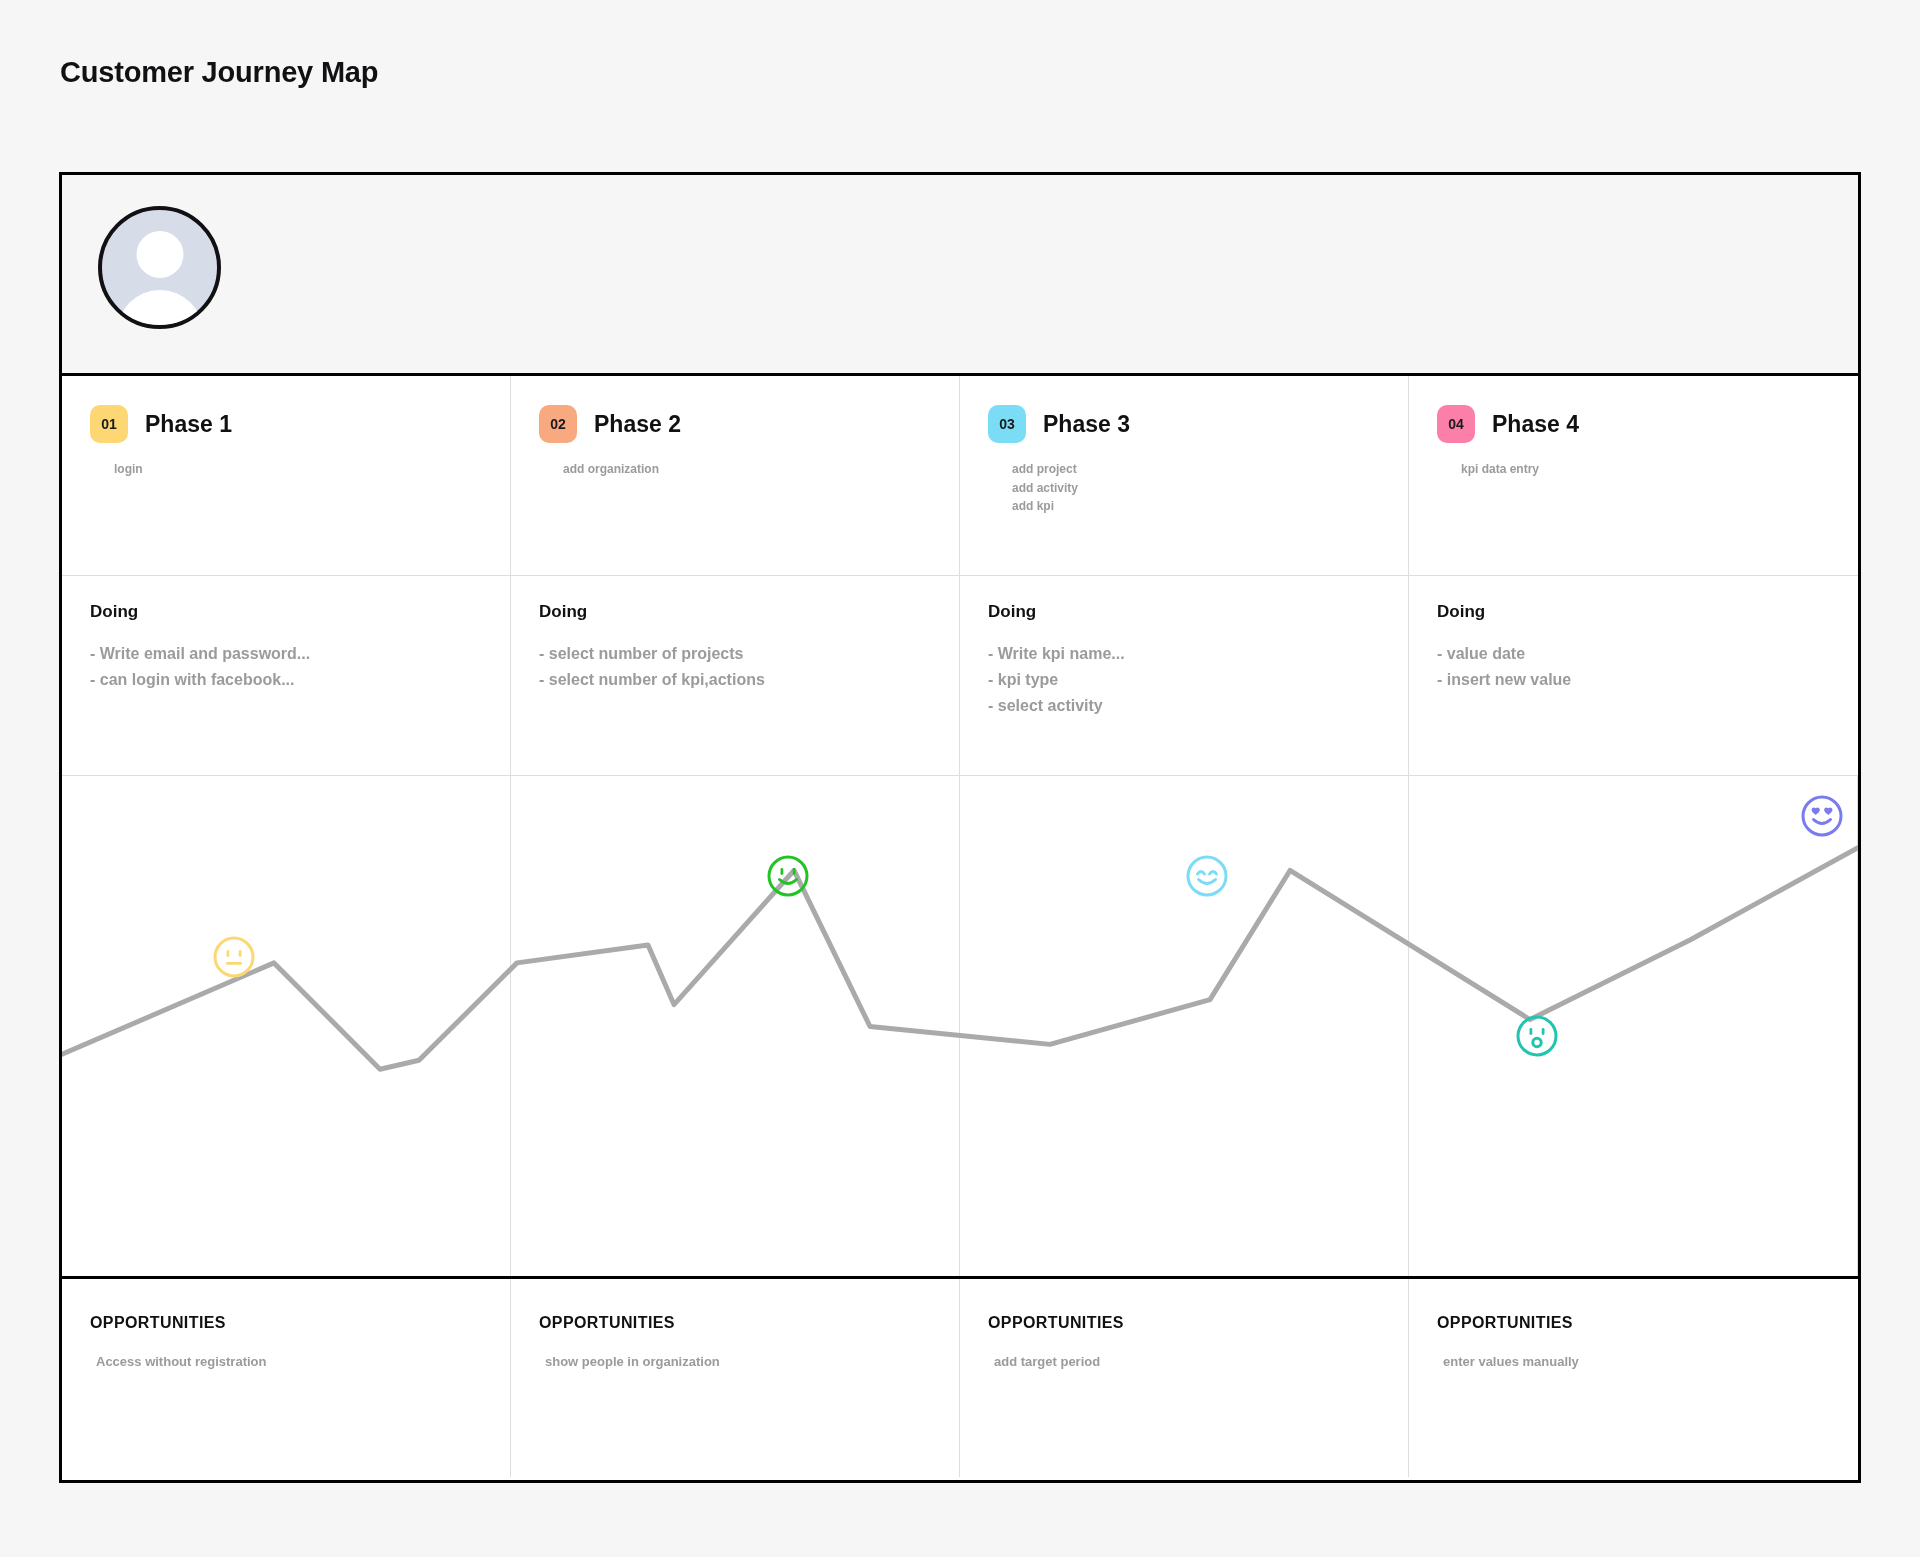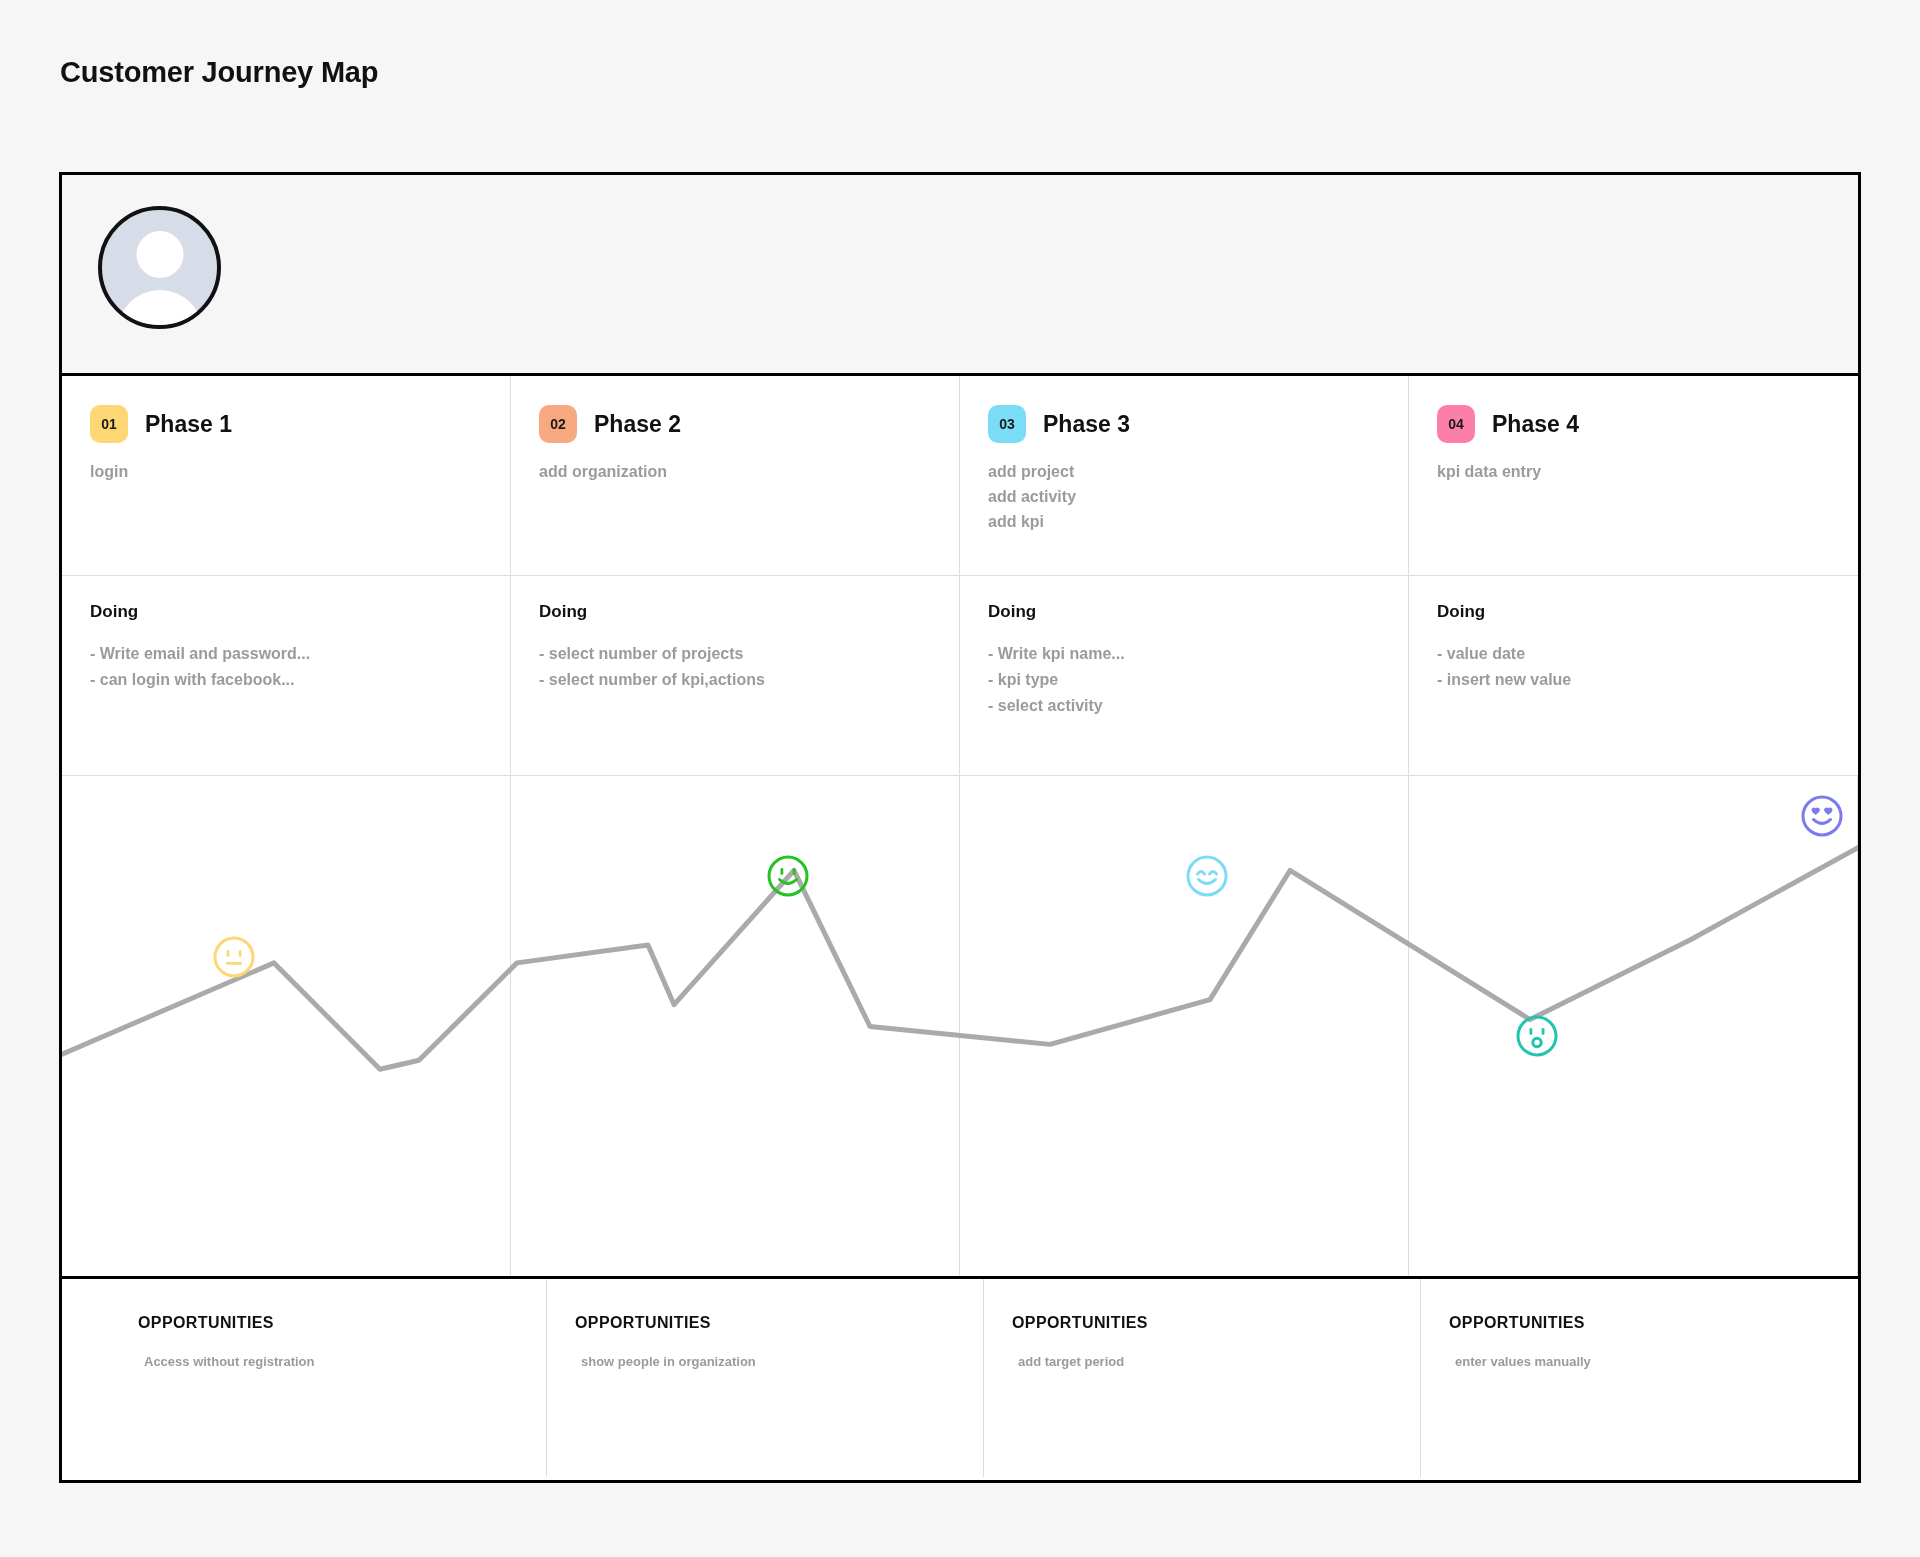--- a/index.html
+++ b/index.html
@@ -103,24 +103,25 @@
     flex: none;
   }
   .phase-name {
     font-size: 23px;
     font-weight: bold;
     color: #111114;
     text-align: right;
   }
   .phase-tasks {
     margin-top: 17px;
-    font-size: 16px;
+    font-size: 12px;
     font-weight: bold;
     color: #9b9b9b;
     line-height: 1.56;
+    margin-left: 24px;
   }
 
   
   #doing-row { height: 200px; border-bottom: 1px solid #dedede; }
   .doing-cell { padding: 26px 28px 0 28px; }
   .doing-title {
     font-size: 17px;
     font-weight: bold;
     color: #111114;
   }
@@ -153,21 +154,21 @@
     height: 100%;
   }
   .emo {
     position: absolute;
     width: 44px;
     height: 44px;
   }
   .emo svg { display: block; width: 44px; height: 44px; }
 
   
-  #opps-row { height: 198px; padding-left: 48px; }
+  #opps-row { height: 198px; }
   .opp-cell { padding: 35px 28px 0 28px; }
   .opp-title {
     font-size: 16px;
     font-weight: bold;
     color: #111114;
     letter-spacing: 0.4px;
   }
   .opp-text {
     margin-top: 22px;
     font-size: 13px;

